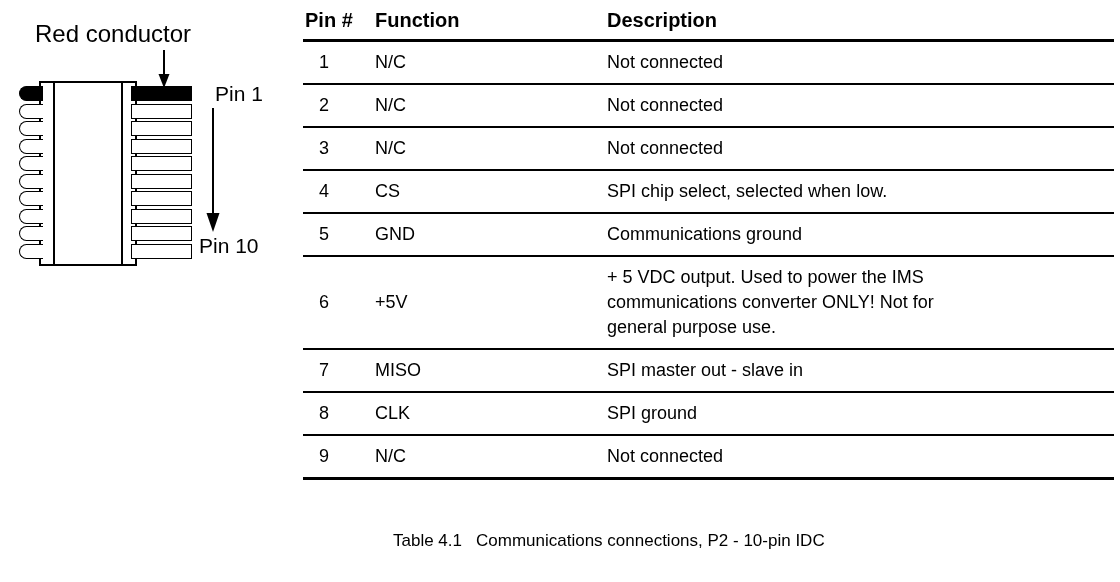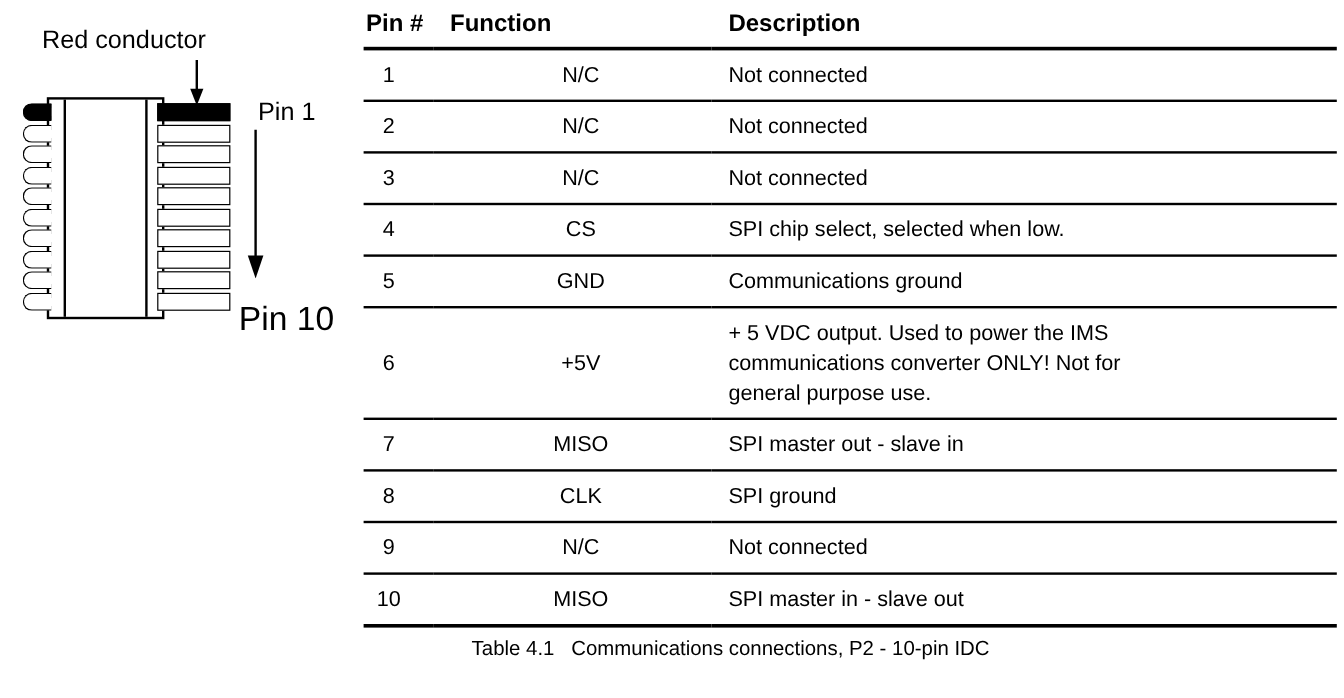--- a/index.html
+++ b/index.html
@@ -22,21 +22,21 @@
     left: 0;
     top: 0;
     width: 300px;
     height: 290px;
   }
 
   #red-conductor-label {
     position: absolute;
     left: 35px;
     top: 21px;
-    font-size: 21px;
+    font-size: 24px;
     line-height: 25px;
     white-space: nowrap;
   }
 
   
   #red-conductor-arrow {
     position: absolute;
     left: 157px;
     top: 50px;
     width: 14px;
@@ -111,24 +111,23 @@
     left: 215px;
     top: 81px;
     font-size: 21px;
     line-height: 25px;
     white-space: nowrap;
   }
   #pin10-label {
     position: absolute;
     left: 199px;
     top: 233px;
-    font-size: 28px;
+    font-size: 21px;
     line-height: 25px;
     white-space: nowrap;
-    margin-top: 20px;
   }
   
   #pin-order-arrow {
     position: absolute;
     left: 205px;
     top: 108px;
     width: 16px;
     height: 124px;
   }
 
@@ -166,21 +165,21 @@
 
   table#pin-table tbody td {
     border-bottom: 2px solid #000;
     padding: 8px 0 8px 0;
     vertical-align: middle;
   }
   table#pin-table tbody td.pin-c {
     text-align: center;
     padding-right: 16px;
   }
-  table#pin-table tbody td.func-c { padding-left: 14px; text-align: center; }
+  table#pin-table tbody td.func-c { padding-left: 14px; }
   table#pin-table tbody td.desc-c { padding-left: 14px; }
 
   table#pin-table tbody tr:last-child td { border-bottom: 3px solid #000; }
 
   td.desc-c .dline { display: block; line-height: 25px; }
 
   #table-caption {
     position: absolute;
     left: 393px;
     top: 531px;
@@ -314,26 +313,19 @@
             <span class="dline">SPI ground</span>
           </td>
         </tr>
         <tr>
           <td class="pin-c">9</td>
           <td class="func-c">N/C</td>
           <td class="desc-c">
             <span class="dline">Not connected</span>
           </td>
         </tr>
-        <tr>
-          <td class="pin-c">10</td>
-          <td class="func-c">MISO</td>
-          <td class="desc-c">
-            <span class="dline">SPI master in - slave out</span>
-          </td>
-        </tr>
       </tbody>
   </table>
 </div>
 
 <div id="table-caption">
   <span class="cap-label">Table 4.1</span><span>Communications connections, P2 - 10-pin IDC</span>
 </div>
 
 </body></html>

